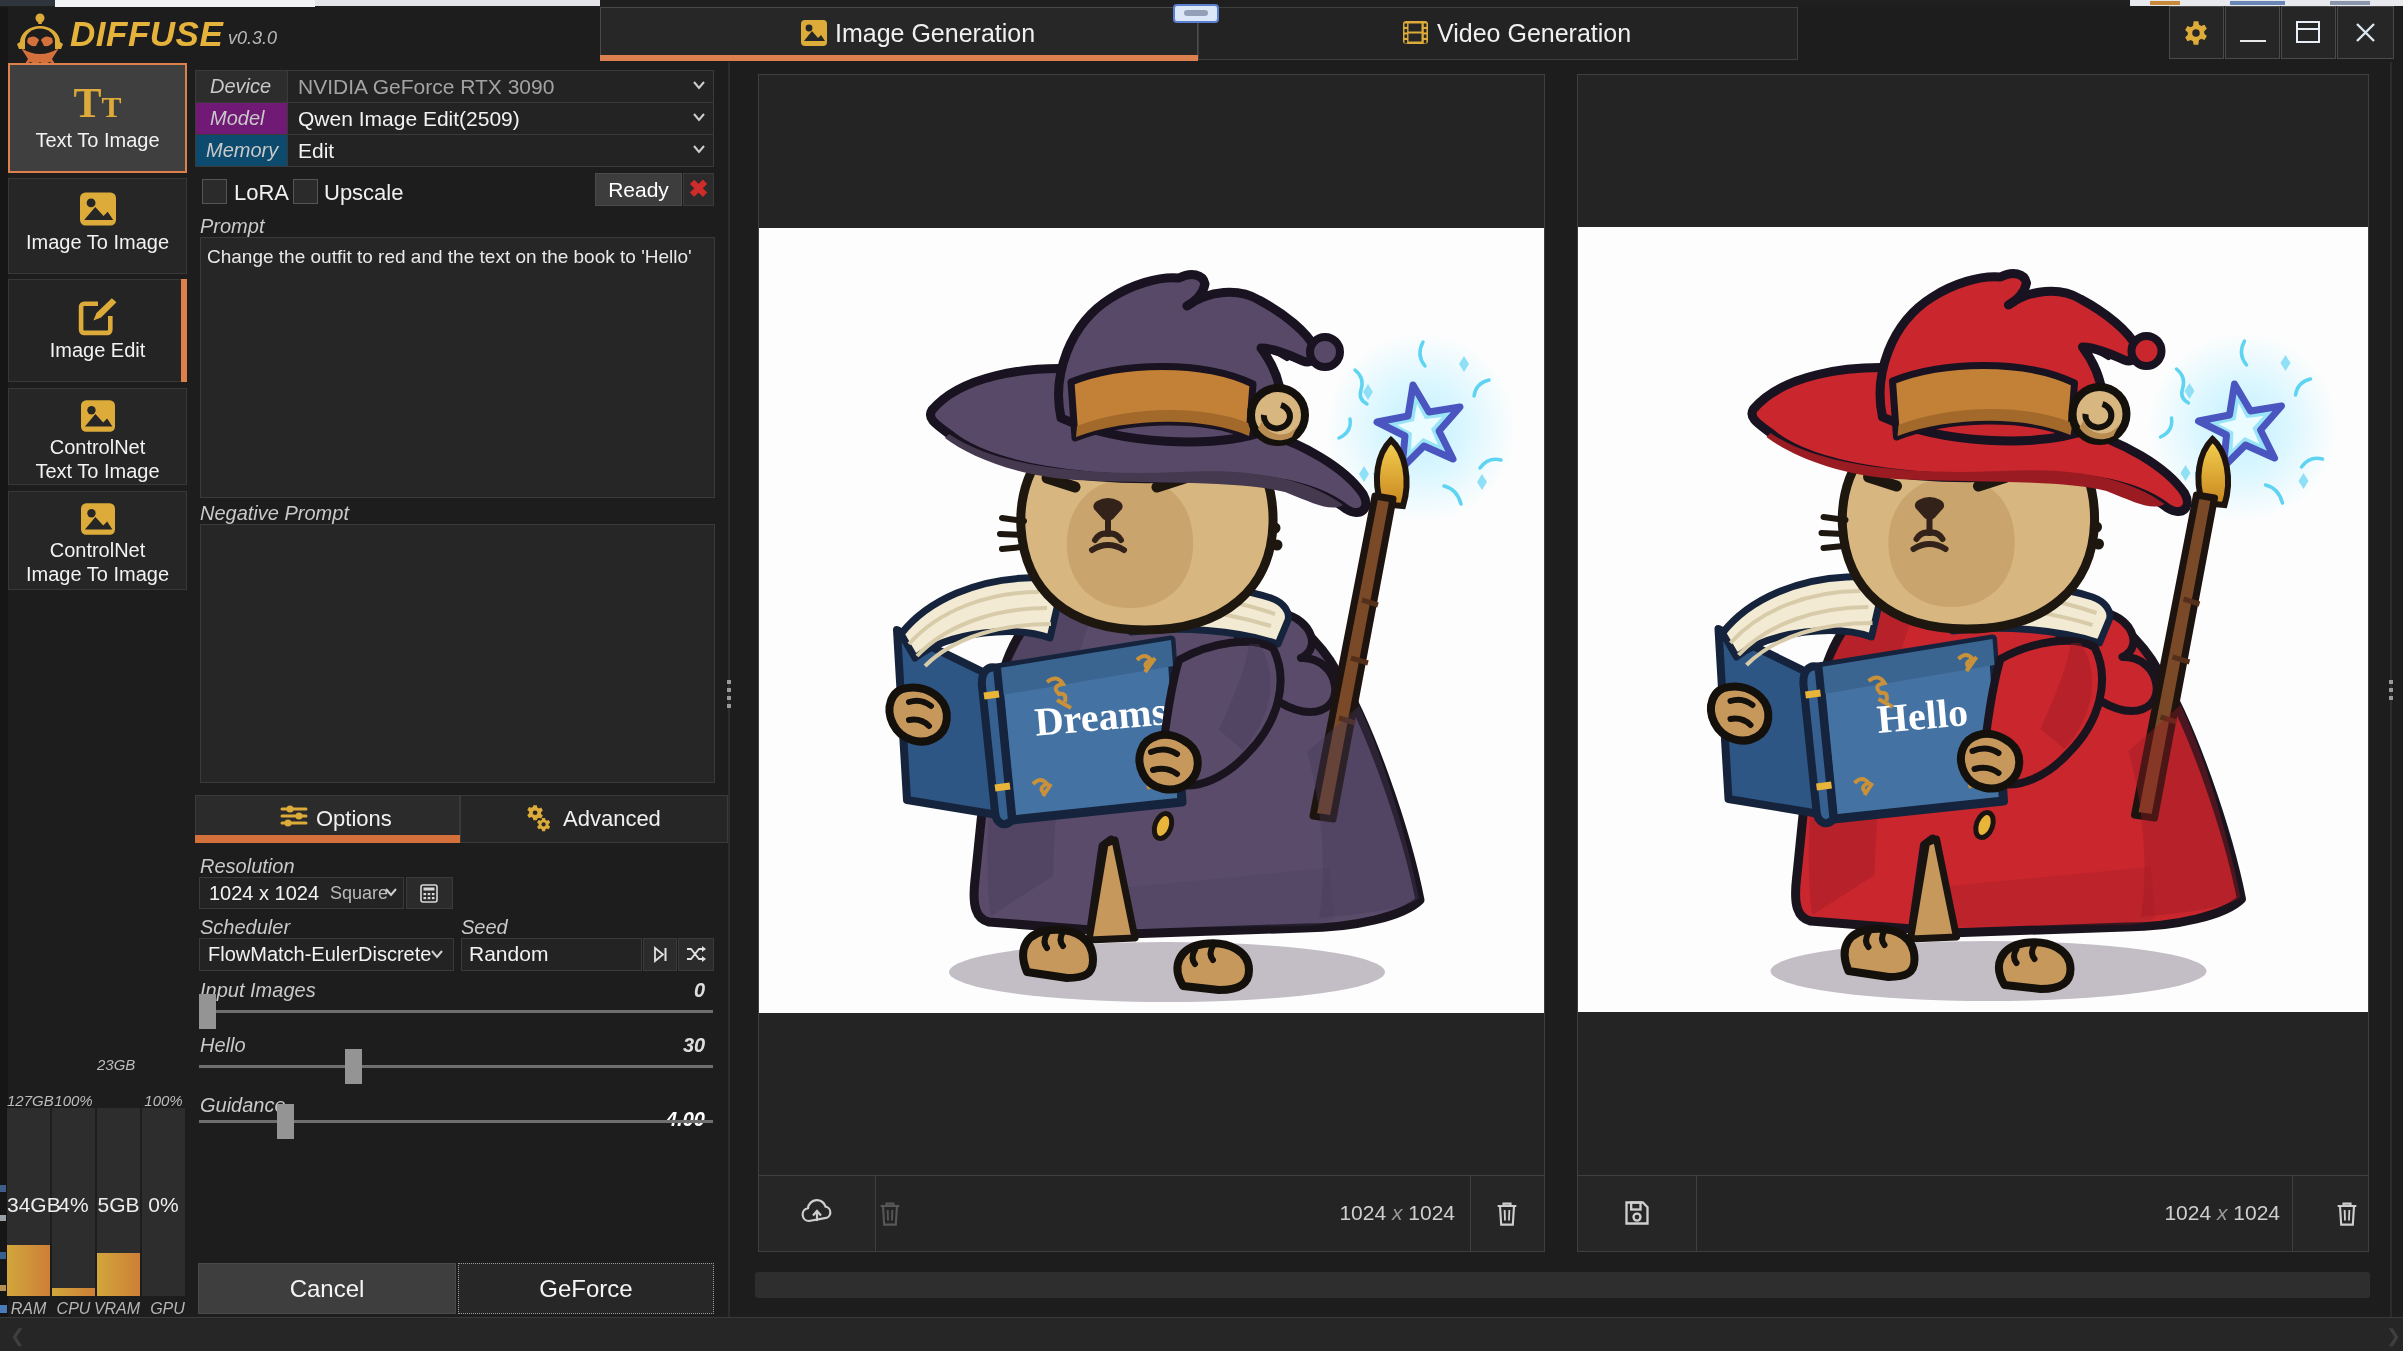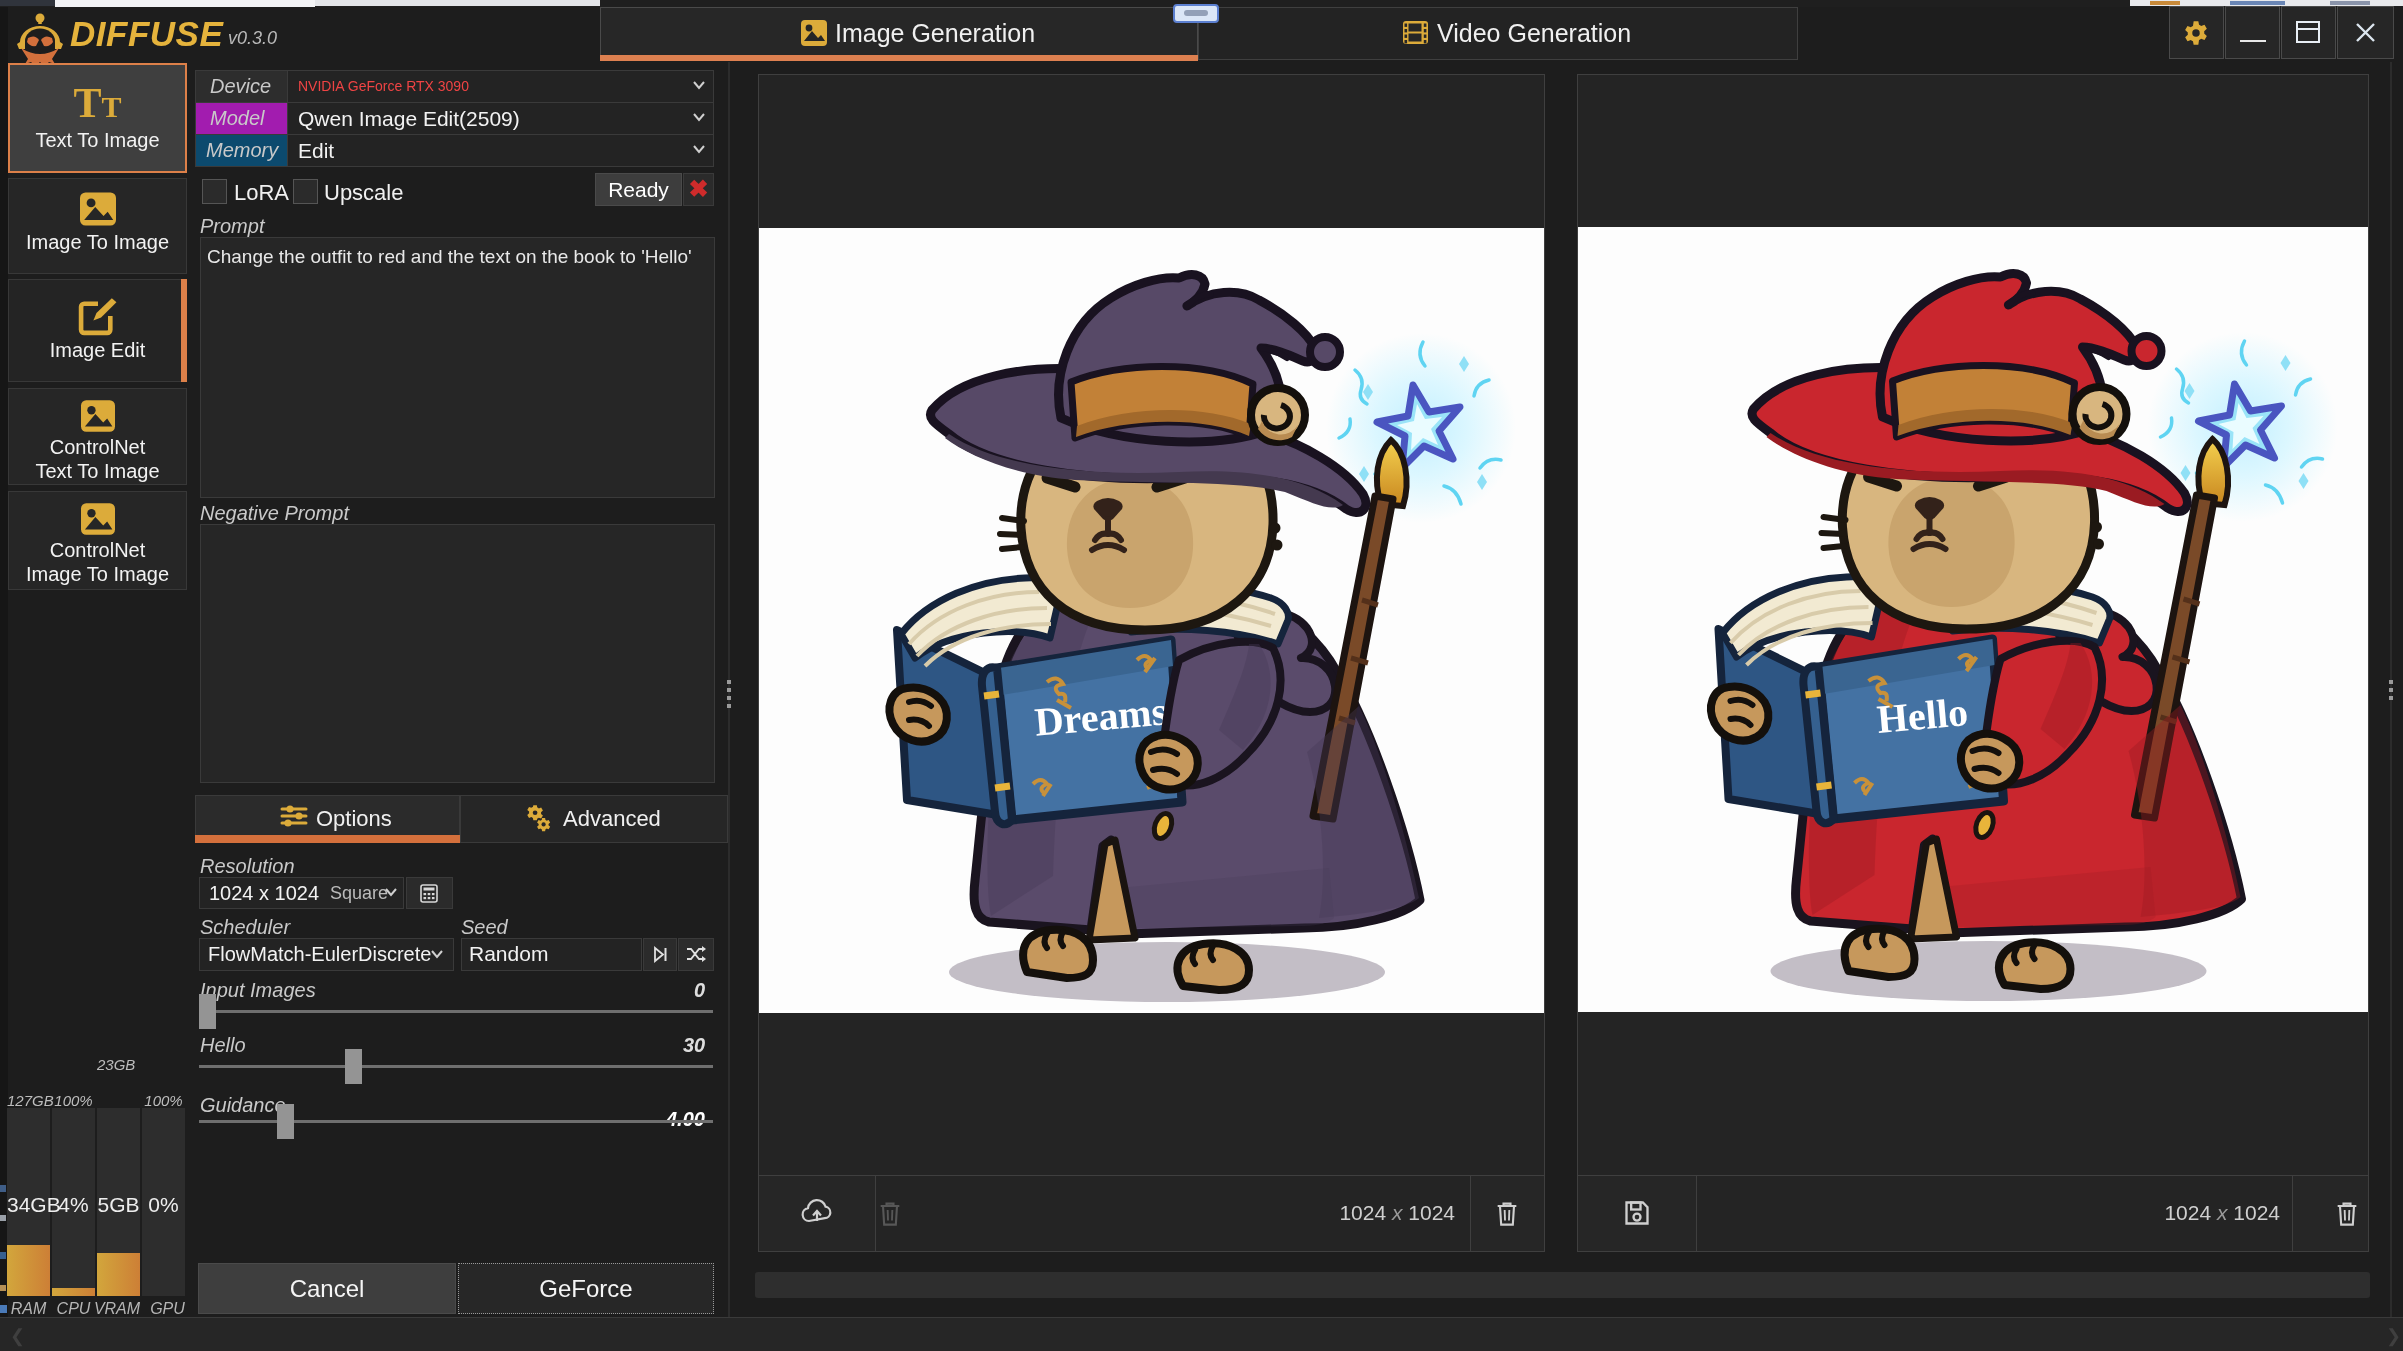--- a/index.html
+++ b/index.html
@@ -141,27 +141,27 @@
 <div class="abs" style="left:7px;top:1193px;width:43px;text-align:center;color:#eeeeee;font-size:21px;">34GB</div>
 <div class="abs" style="left:52px;top:1193px;width:43px;text-align:center;color:#eeeeee;font-size:21px;">4%</div>
 <div class="abs" style="left:97px;top:1193px;width:43px;text-align:center;color:#eeeeee;font-size:21px;">5GB</div>
 <div class="abs" style="left:142px;top:1193px;width:43px;text-align:center;color:#eeeeee;font-size:21px;">0%</div>
 <div class="abs it" style="left:7px;top:1300px;width:43px;text-align:center;color:#b5b5b5;font-size:16px;">RAM</div>
 <div class="abs it" style="left:52px;top:1300px;width:43px;text-align:center;color:#b5b5b5;font-size:16px;">CPU</div>
 <div class="abs it" style="left:92px;top:1300px;width:50px;text-align:center;color:#b5b5b5;font-size:16px;">VRAM</div>
 <div class="abs it" style="left:146px;top:1300px;width:43px;text-align:center;color:#b5b5b5;font-size:16px;">GPU</div>
 
 <div class="abs" style="left:195px;top:70px;width:93px;height:33px;background:#2d2d2d;border:1px solid #3a3a3a;box-sizing:border-box;line-height:31px;padding-left:14px;"><span class="lbl">Device</span></div>
-<div class="abs cell" style="left:287px;top:70px;width:427px;height:33px;line-height:31px;color:#ef4444;font-size:14px;padding-left:10px;">NVIDIA GeForce RTX 3090</div>
+<div class="abs cell" style="left:287px;top:70px;width:427px;height:33px;line-height:31px;color:#a3a3a3;font-size:21px;padding-left:10px;">NVIDIA GeForce RTX 3090</div>
 <div class="abs chev" style="left:692px;top:80px;">
     <svg width="14" height="10" viewBox="0 0 14 10">
       <path d="M2,2 L7,8 L12,2" fill="none" stroke="#cfcfcf" stroke-width="2"></path>
     </svg>
   </div>
-<div class="abs" style="left:195px;top:102px;width:93px;height:33px;background:#a21caf;border:1px solid #3a3a3a;box-sizing:border-box;line-height:31px;padding-left:14px;"><span class="lbl">Model</span></div>
+<div class="abs" style="left:195px;top:102px;width:93px;height:33px;background:#701a75;border:1px solid #3a3a3a;box-sizing:border-box;line-height:31px;padding-left:14px;"><span class="lbl">Model</span></div>
 <div class="abs cell" style="left:287px;top:102px;width:427px;height:33px;line-height:31px;color:#f2f2f2;font-size:21px;padding-left:10px;">Qwen Image Edit(2509)</div>
 <div class="abs chev" style="left:692px;top:112px;">
     <svg width="14" height="10" viewBox="0 0 14 10">
       <path d="M2,2 L7,8 L12,2" fill="none" stroke="#cfcfcf" stroke-width="2"></path>
     </svg>
   </div>
 <div class="abs" style="left:195px;top:134px;width:93px;height:33px;background:#0c4a6e;border:1px solid #3a3a3a;box-sizing:border-box;line-height:31px;padding-left:10px;"><span class="lbl">Memory</span></div>
 <div class="abs cell" style="left:287px;top:134px;width:427px;height:33px;line-height:31px;color:#f2f2f2;font-size:21px;padding-left:10px;">Edit</div>
 <div class="abs chev" style="left:692px;top:144px;">
     <svg width="14" height="10" viewBox="0 0 14 10">

